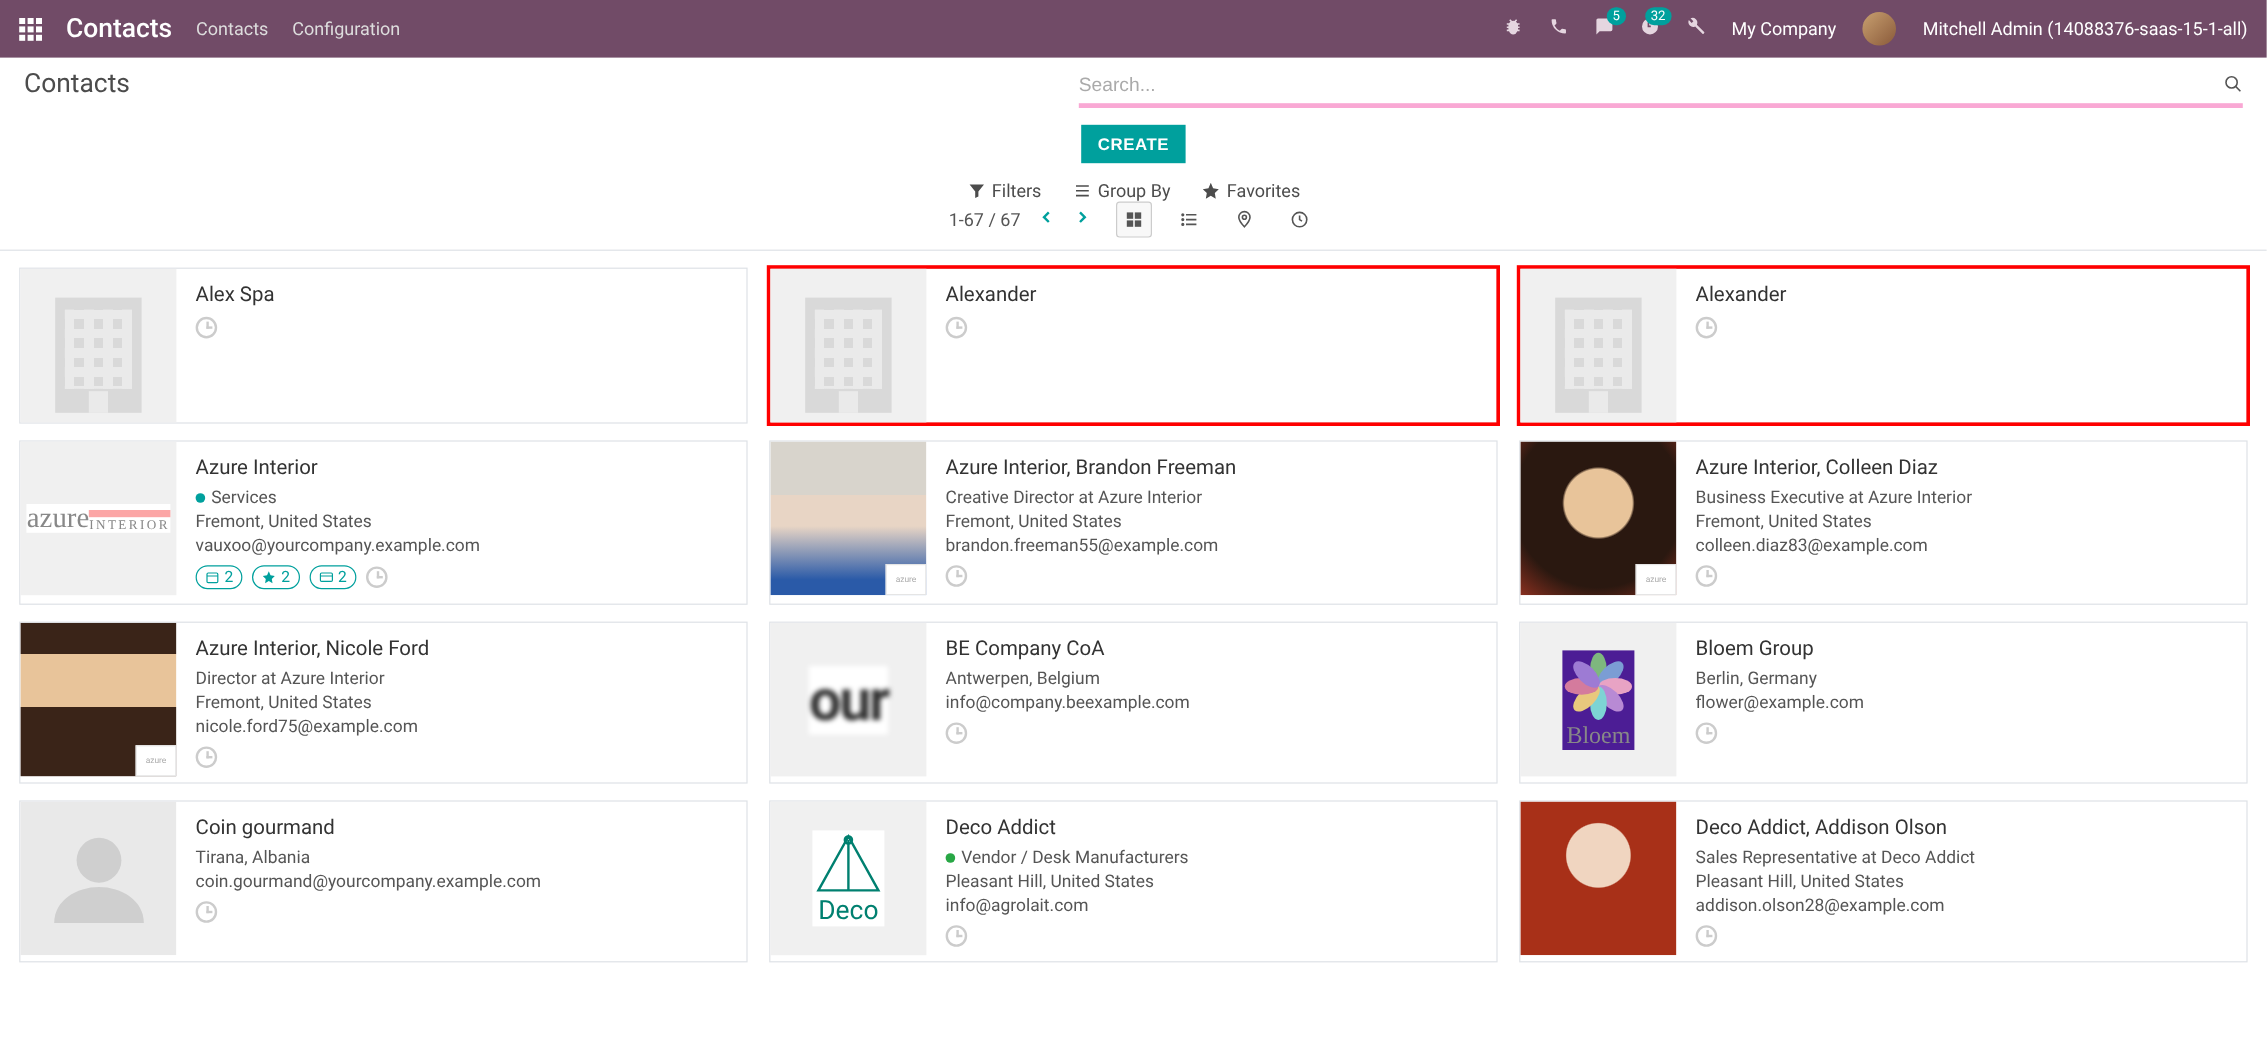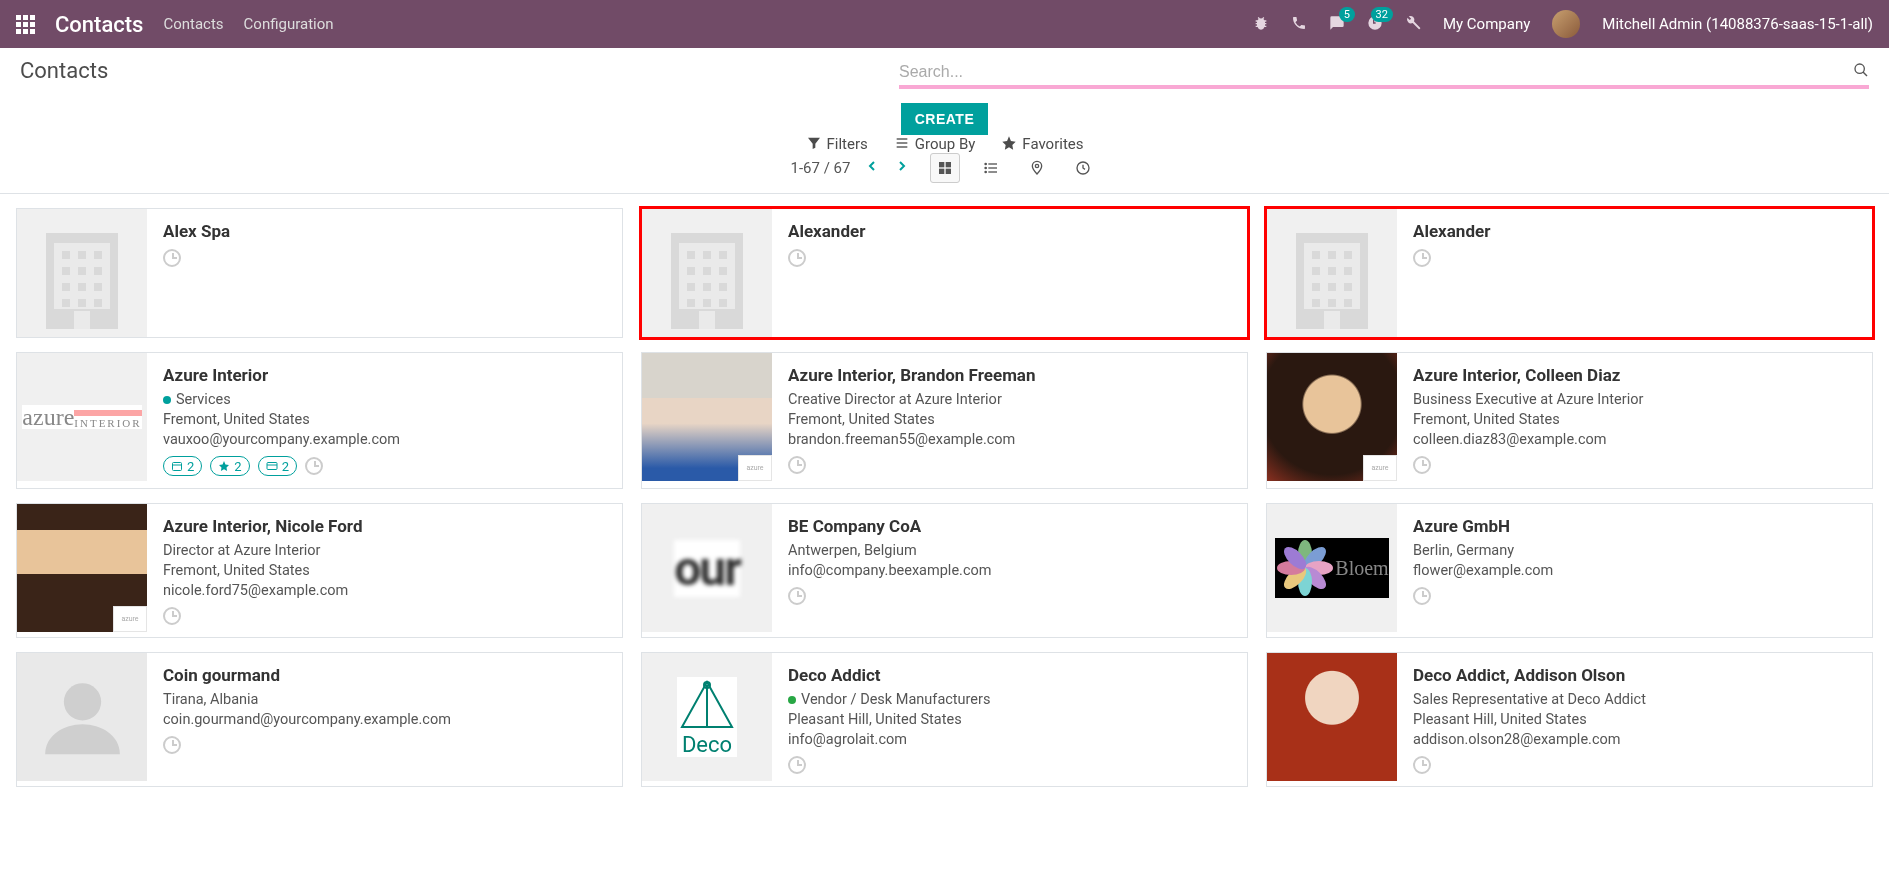--- a/index.html
+++ b/index.html
@@ -23,21 +23,21 @@
   .cp-top { display: flex; justify-content: space-between; align-items: flex-start; }
   .breadcrumb { font-size: 22px; color: #4c4c4c; }
   .searchbox { width: 970px; border-bottom: 4px solid #f9a8d4; display: flex; align-items: center; padding: 4px 0; }
   .searchbox input { border: none; outline: none; font-size: 16px; flex: 1; background: transparent; }
   .searchbox input::placeholder { color: #aaa; }
   .search-icon-btn { cursor: pointer; color: #555; }
   
   .cp-bottom { display: flex; justify-content: space-between; align-items: center; margin-top: 14px; padding-bottom: 10px; flex-direction: column; }
   .create-btn { background: #00A09D; color: #fff; border: none; padding: 8px 14px; font-size: 14px; font-weight: 600; cursor: pointer; letter-spacing: 0.5px; }
   .filter-bar { display: flex; gap: 26px; align-items: center; }
-  .filter-item { display: flex; gap: 5px; color: #4c4c4c; cursor: pointer; font-size: 15px; }
+  .filter-item { display: flex; align-items: center; gap: 5px; color: #4c4c4c; cursor: pointer; font-size: 15px; margin-top: 14px; }
   .right-tools { display: flex; gap: 20px; }
   .pager { color: #555; font-size: 15px; display: flex; align-items: center; gap: 14px;}
   .pager-arrow { color: #00A09D; cursor: pointer; }
   .view-switch { display: flex; align-items: center; gap: 16px; }
   .view-btn { width: 30px; height: 30px; display: flex; align-items: center; justify-content: center; cursor: pointer; border: 1px solid transparent; border-radius: 3px; color:#555;}
   .view-btn.active { border-color: #ccc; background: #f8f8f8; }
   
   
   .kanban { padding: 14px 16px; display: grid; grid-template-columns: repeat(3, 1fr); gap: 14px 18px; }
   .card { border: 1px solid #dee2e6; background: #fff; display: flex; min-height: 128px; cursor: pointer; position: relative; }
@@ -48,30 +48,30 @@
   .building-ph::after { content:''; position:absolute; bottom:0; left:50%; transform:translateX(-50%); width:16px; height:18px; background:#eaeaea; }
   .person-ph { width:100%; height:100%; background:#e9e9e9; display:flex; align-items:center; justify-content:center;}
   .person-ph svg { width:70%; height:70%; fill:#cfcfcf;}
   .photo { width:100%; height:100%; object-fit:cover; }
   .ph-brandon { background: linear-gradient(180deg,#d8d4cc 0%,#d8d4cc 35%,#e8d5c5 35%,#e8d5c5 55%,#2a5aa8 90%);}
   .ph-colleen { background: radial-gradient(circle at 50% 40%, #e8c49a 28%, #2a1810 30% 70%, #8a3020 100%);}
   .ph-nicole { background: linear-gradient(180deg,#3a2418 0 20%,#e8c49a 20% 55%,#3a2418 55% 100%);}
   .ph-addison{ background: radial-gradient(circle at 50% 35%, #f0d5c0 25%, #a83018 26% 100%);}
   .ph-azure  { background:#fff; display:flex; align-items:center; justify-content:center; font-family:serif; color:#888; font-size:24px; text-align:center; line-height:1;}
   .ph-azure small{display:block; font-size:11px; letter-spacing:2px; border-top:6px solid #fca5a5; margin-top:4px; padding-top:2px;}
-  .ph-bloem{ background:#000000; display:flex; flex-direction:row; align-items:center; justify-content:center; color:#888;}
+  .ph-bloem{ background:#4c1d95; display:flex; flex-direction:column; align-items:center; justify-content:center; color:#888;}
   .flower{ width:60px; height:60px; position:relative;}
   .petal{ position:absolute; width:14px; height:28px; border-radius:50%; left:23px; top:2px; transform-origin:50% 28px;}
   .ph-deco{ background:#fff; display:flex; flex-direction:column; align-items:center; justify-content:center; color:#008070; }
   .ph-beco{ background:#fff; display:flex; align-items:center; justify-content:center; font-size:48px; font-weight:700; color:#333; filter:blur(2px); letter-spacing:-2px;}
   
   .sub-logo { position:absolute; bottom:0; right:0; width:34px; height:26px; background:#fff; border:1px solid #e5e5e5; font-size:7px; color:#aaa; display:flex; align-items:center; justify-content:center;}
   
   .card-body { padding: 12px 16px; flex:1; }
-  .card-title { font-size: 17px; font-weight: 700; color: #333; margin-bottom: 6px; }
+  .card-title { font-size: 17px; font-weight: 400; color: #333; margin-bottom: 6px; }
   .card-line { font-size: 14.5px; color: #555; margin-bottom: 3px; }
   .tag-dot { display:inline-block; width:8px; height:8px; border-radius:50%; margin-right:5px; vertical-align:middle;}
   .tag-green{ background:#28a745;}
   .tag-teal { background:#00A09D;}
   .card-icons { margin-top: 8px; display:flex; gap:8px; align-items:center;}
   .clock-icon { width:18px; height:18px; border:2px solid #ccc; border-radius:50%; position:relative; display:inline-block;}
   .clock-icon::after{content:''; position:absolute; width:5px; height:2px; background:#ccc; top:6px; left:7px;}
   .clock-icon::before{content:''; position:absolute; width:2px; height:6px; background:#ccc; top:2px; left:7px;}
   .chip{ border:1px solid #00A09D; color:#00A09D; border-radius:11px; padding:0 7px; font-size:13px; display:inline-flex; align-items:center; gap:4px; height:20px;}
   
@@ -346,21 +346,21 @@
             <div class="petal" style="transform:rotate(135deg);background:#b88ad4"></div>
             <div class="petal" style="transform:rotate(180deg);background:#7dd4d4"></div>
             <div class="petal" style="transform:rotate(225deg);background:#e8c87d"></div>
             <div class="petal" style="transform:rotate(270deg);background:#d47b9d"></div>
             <div class="petal" style="transform:rotate(315deg);background:#9d7bd4"></div>
           </div>
           <div style="font-family:serif;font-size:20px;color:#888">Bloem</div>
         </div>
       </div>
       <div class="card-body">
-        <div class="card-title">Azure GmbH</div>
+        <div class="card-title">Bloem Group</div>
         <div class="card-line">Berlin, Germany</div>
         <div class="card-line">flower@example.com</div>
         <div class="card-icons">
           <span class="clock-icon"></span>
         </div>
       </div>
     </div>
     <div class="card">
       <div class="card-img">
         <div class="person-ph">

